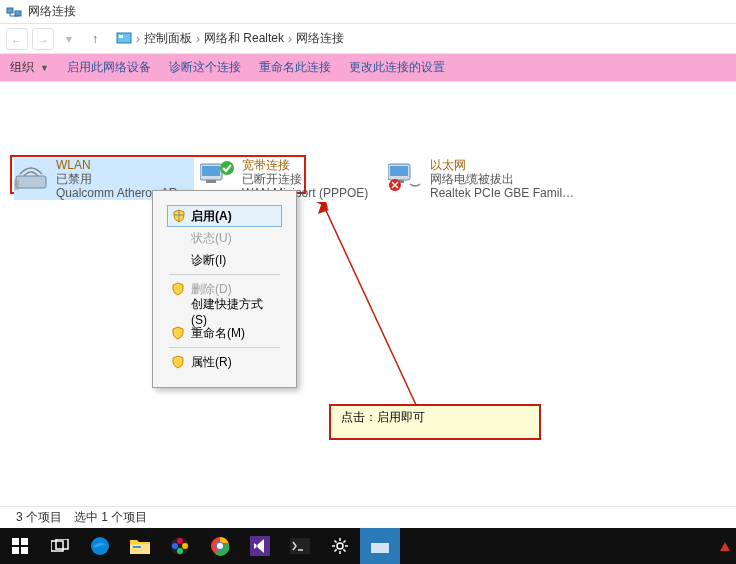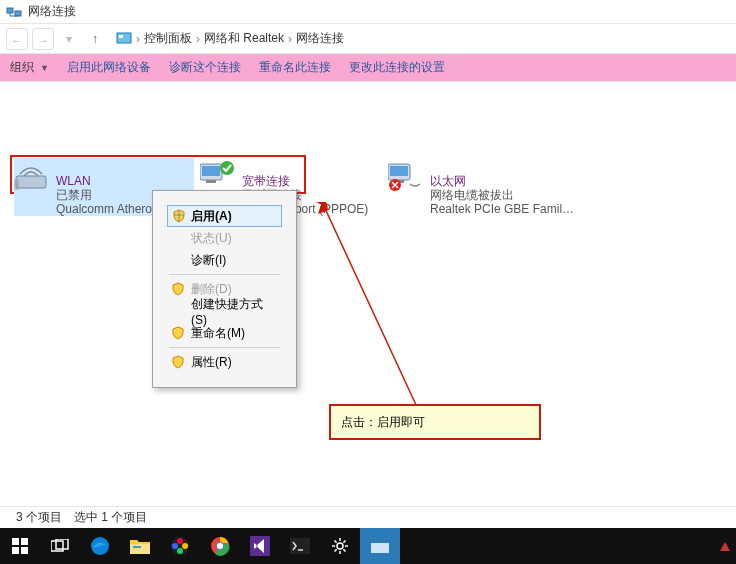--- a/index.html
+++ b/index.html
@@ -23,34 +23,34 @@
 .toolbar .dropdown-arrow { font-size: 9px; color: #555; margin-left: -12px; }
 
 .content { position: relative; height: 445px; background: #fff; }
 
 .selection-rect { position: absolute; left: 10px; top: 73px; width: 296px; height: 39px; border: 2px solid #d81b0c; pointer-events: none; }
 
 .adapter { position: absolute; display: flex; gap: 6px; width: 180px; }
 .adapter.selected { background: #cde8ff; }
 .adapter .aicon { width: 36px; height: 34px; }
 .adapter .info { display: flex; flex-direction: column; line-height: 14px; }
-.adapter .name { color: #701a75; margin-top: 16px; }
+.adapter .name { color: #a16207; }
 .adapter .status { color: #555; }
 .adapter .device { color: #555; white-space: nowrap; overflow: hidden; text-overflow: ellipsis; max-width: 150px; }
 
 .ctx-menu { position: absolute; left: 152px; top: 108px; width: 145px; background: #f5f5f5; border: 1px solid #a0a0a0; box-shadow: 3px 3px 6px rgba(0,0,0,0.25); padding: 14px; }
 .ctx-item { height: 22px; display: flex; align-items: center; padding: 0 4px 0 24px; position: relative; color: #000; cursor: pointer; }
 .ctx-item.disabled { color: #a0a0a0; cursor: default; }
 .ctx-sep { height: 1px; background: #d0d0d0; margin: 3px 2px; }
 .ctx-shield { position: absolute; left: 4px; width: 14px; height: 14px; }
 .ctx-menu .highlight { border: 1px solid #7bb3e0; background: #e5f1fb; padding-left: 23px; }
 
 .arrow-line { position: absolute; left: 307px; top: 120px; pointer-events: none; }
 
-.callout { position: absolute; left: 329px; top: 322px; width: 212px; height: 36px; background: #fdfdd5; border: 2px solid #c81a0a; display: flex; align-items: center; padding: 15px 10px; font-size: 14px; font-weight: 500; color: #000; }
+.callout { position: absolute; left: 329px; top: 322px; width: 212px; height: 36px; background: #fdfdd5; border: 2px solid #c81a0a; display: flex; padding: 3px 10px; font-size: 14px; font-weight: 500; color: #000; }
 
 .statusbar { position: absolute; bottom: 36px; left: 0; right: 0; height: 22px; background: #fff; border-top: 1px solid #e5e5e5; display: flex; align-items: center; padding: 0 16px; gap: 12px; color: #333; }
 
 .taskbar { position: absolute; bottom: 0; left: 0; right: 0; height: 36px; background: #101010; display: flex; align-items: center; }
 .task-item { width: 40px; height: 36px; display: flex; align-items: center; justify-content: center; cursor: pointer; }
 .tray { position: absolute; right: 4px; display: flex; align-items: center; gap: 6px; color: #ccc; }
 </style>
 </head>
 <body>
 

